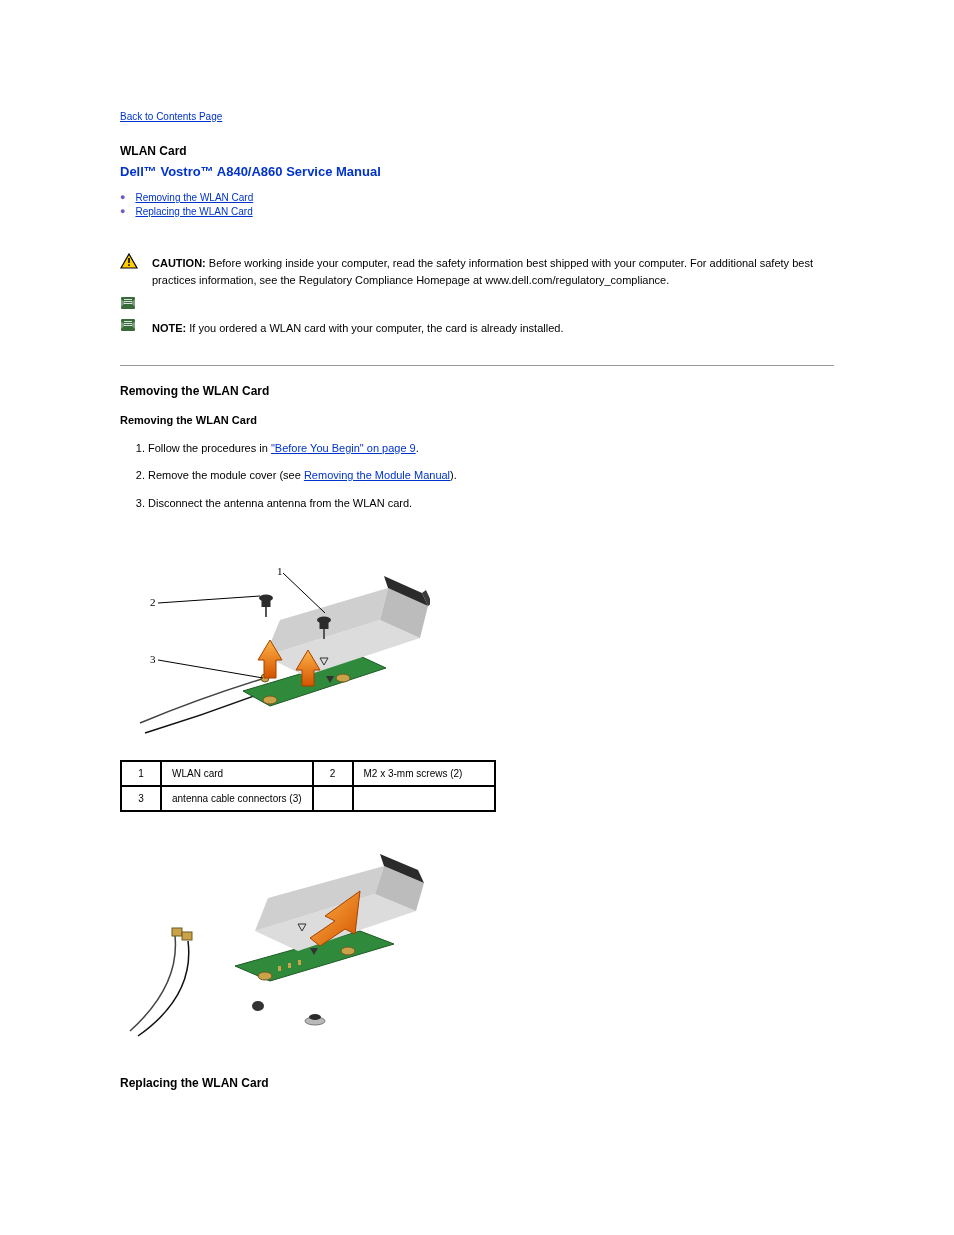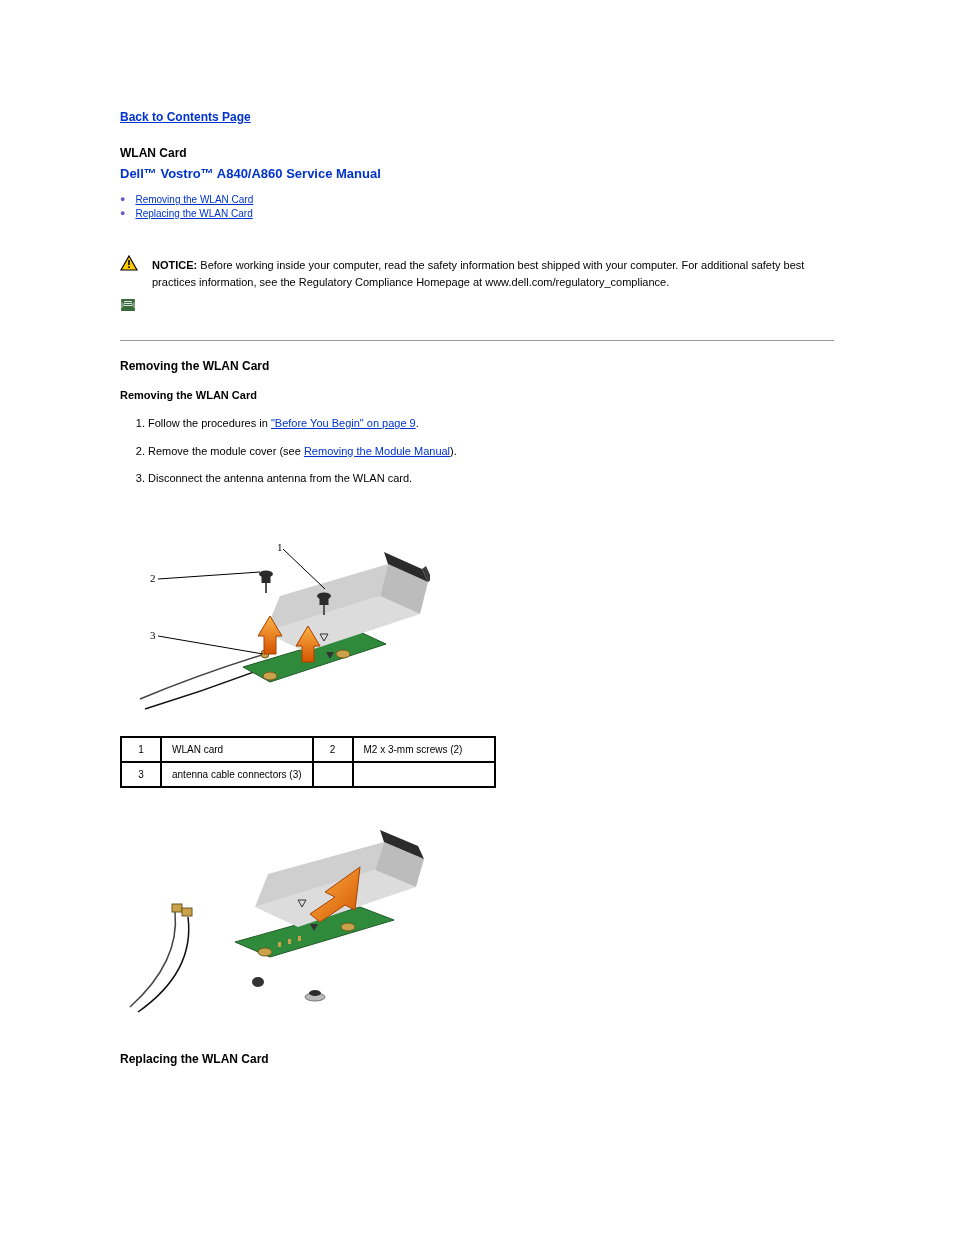--- a/index.html
+++ b/index.html
@@ -11,24 +11,23 @@
     padding: 0;
   }
   .page {
     width: 954px;
     padding: 110px 120px 40px 120px;
     box-sizing: border-box;
   }
   .back-link {
     color: #0033cc;
     text-decoration: underline;
-    font-size: 12px;
+    font-size: 10px;
     display: inline-block;
     margin-bottom: 22px;
-    font-weight: bold;
   }
   .section-title {
     font-size: 12px;
     font-weight: bold;
     margin-bottom: 6px;
   }
   .blue-heading {
     font-size: 13px;
     font-weight: bold;
     color: #0033cc;
@@ -147,40 +146,54 @@
   
   <div class="callout">
     <span class="icon warning-icon">
       <svg width="18" height="16" viewBox="0 0 18 16">
         <polygon points="9,1 17,15 1,15" fill="#ffcc00" stroke="#000" stroke-width="1.2"></polygon>
         <rect x="8.2" y="5" width="1.6" height="5" fill="#000"></rect>
         <rect x="8.2" y="11.3" width="1.6" height="1.6" fill="#000"></rect>
       </svg>
     </span>
     <div class="text">
-      <span class="label">NOTICE:</span><span> Before working inside your computer, read the safety information best shipped with your computer. For additional safety best practices information, see the Regulatory Compliance Homepage at www.dell.com/regulatory_compliance.</span>
+      <span class="label">CAUTION:</span><span> Before working inside your computer, read the safety information best shipped with your computer. For additional safety best practices information, see the Regulatory Compliance Homepage at www.dell.com/regulatory_compliance.</span>
     </div>
   </div>
 
   
 
   
   <div class="callout">
     <span class="icon note-icon">
       <svg width="16" height="14" viewBox="0 0 16 14">
         <rect x="1" y="1" width="14" height="12" rx="1" fill="#3a6b3a"></rect>
         <path d="M1 3 L5 7 L1 11 Z M15 3 L11 7 L15 11 Z" fill="#fff" opacity="0.35"></path>
         <line x1="4" y1="3.5" x2="12" y2="3.5" stroke="#fff" stroke-width="0.8"></line>
         <line x1="4" y1="5.5" x2="12" y2="5.5" stroke="#fff" stroke-width="0.8"></line>
         <line x1="4" y1="7.5" x2="12" y2="7.5" stroke="#fff" stroke-width="0.8"></line>
       </svg>
     </span>
   </div>
 
   
+  <div class="callout">
+    <span class="icon note-icon">
+      <svg width="16" height="14" viewBox="0 0 16 14">
+        <rect x="1" y="1" width="14" height="12" rx="1" fill="#3a6b3a"></rect>
+        <path d="M1 3 L5 7 L1 11 Z M15 3 L11 7 L15 11 Z" fill="#fff" opacity="0.35"></path>
+        <line x1="4" y1="3.5" x2="12" y2="3.5" stroke="#fff" stroke-width="0.8"></line>
+        <line x1="4" y1="5.5" x2="12" y2="5.5" stroke="#fff" stroke-width="0.8"></line>
+        <line x1="4" y1="7.5" x2="12" y2="7.5" stroke="#fff" stroke-width="0.8"></line>
+      </svg>
+    </span>
+    <div class="text">
+      <span class="label">NOTE:</span><span> If you ordered a WLAN card with your computer, the card is already installed.</span>
+    </div>
+  </div>
 
   <hr class="section-rule">
 
   <h3 class="sub">Removing the WLAN Card</h3>
   <h4 class="step">Removing the WLAN Card</h4>
 
   <ol class="steps">
     <li>
       <span>Follow the procedures in </span><a href="#" class="inline-link">"Before You Begin" on page 9</a><span>.</span>
     </li>

